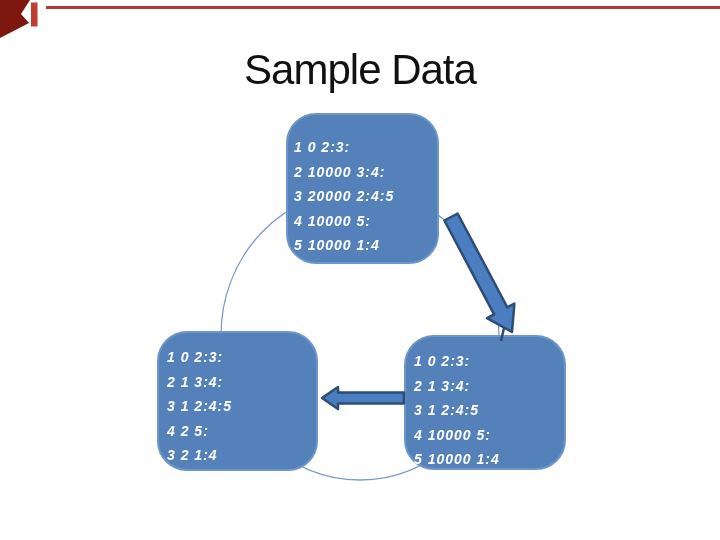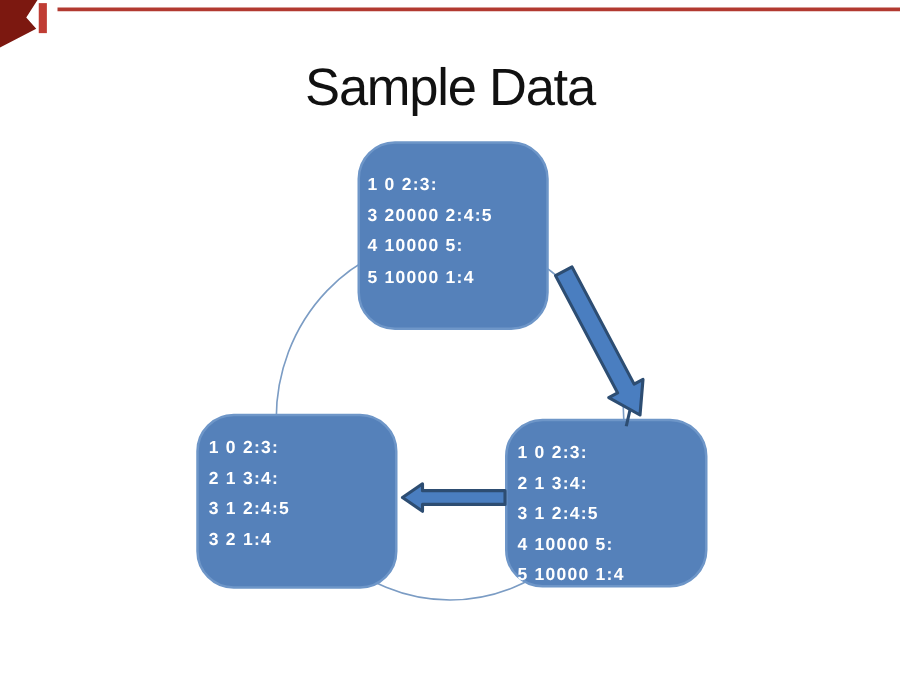--- a/index.html
+++ b/index.html
@@ -21,48 +21,50 @@
   
   .data-box{
     position:absolute;z-index:2;box-sizing:border-box;
     background:#5581ba;border:2px solid #6e96c8;border-radius:30px;
     color:#ffffff;font-weight:bold;font-size:14px;letter-spacing:1px;
     line-height:24.5px;
   }
   .box-top{left:286px;top:113px;width:153px;height:151px;padding:20px 6px 0 6px;}
   .box-bl{left:157px;top:331px;width:161px;height:140px;padding:12px 6px 0 8px;}
   .box-br{left:404px;top:335px;width:162px;height:135px;padding:12px 6px 0 8px;}
-  .box-line{white-space:nowrap;}
+  .box-line{white-space:nowrap;font-style:italic;}
   
   .decor{position:absolute;z-index:4;}
   .decor-corner{left:0;top:0;}
   .decor-topline{left:46px;top:6px;width:674px;height:3px;background:#b23a31;}
 </style>
 </head>
 <body>
 
 <div id="slide">
 
   <svg class="layer layer-ellipse" viewBox="0 0 720 540">
     <ellipse cx="360" cy="335" rx="139" ry="145" fill="none" stroke="#7b9cc4" stroke-width="1.3"></ellipse>
   </svg>
 
   <div class="slide-title">Sample Data</div>
 
   <div class="data-box box-top">
     <div class="box-line">1 0 2:3:</div>
+    <div class="box-line">2 10000 3:4:</div>
     <div class="box-line">3 20000 2:4:5</div>
     <div class="box-line">4 10000 5:</div>
     <div class="box-line">5 10000 1:4</div>
   </div>
 
   <div class="data-box box-bl">
     <div class="box-line">1 0 2:3:</div>
     <div class="box-line">2 1 3:4:</div>
     <div class="box-line">3 1 2:4:5</div>
+    <div class="box-line">4 2 5:</div>
     <div class="box-line">3 2 1:4</div>
   </div>
 
   <div class="data-box box-br">
     <div class="box-line">1 0 2:3:</div>
     <div class="box-line">2 1 3:4:</div>
     <div class="box-line">3 1 2:4:5</div>
     <div class="box-line">4 10000 5:</div>
     <div class="box-line">5 10000 1:4</div>
   </div>

